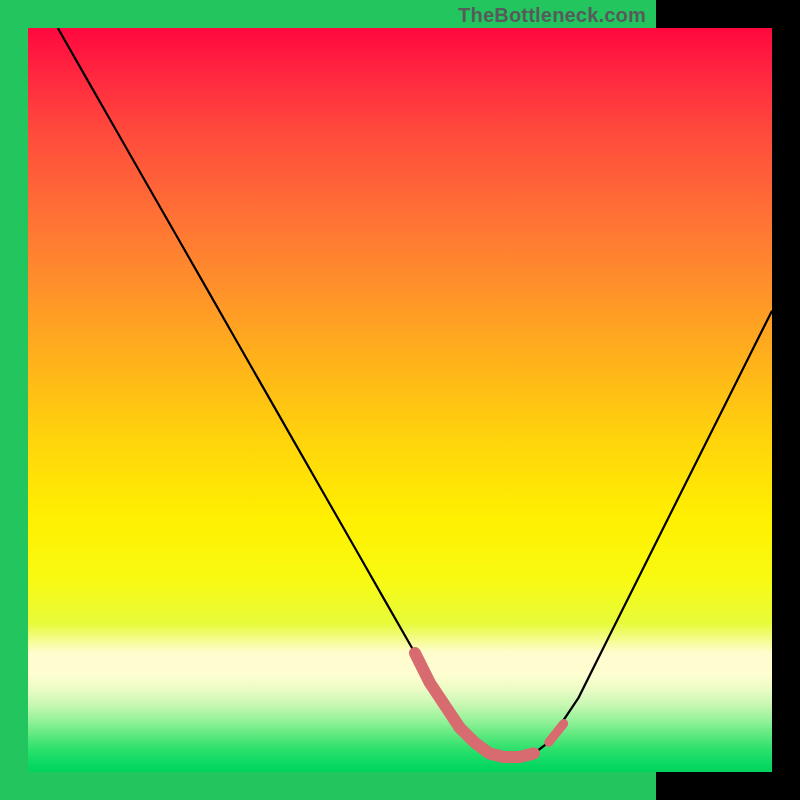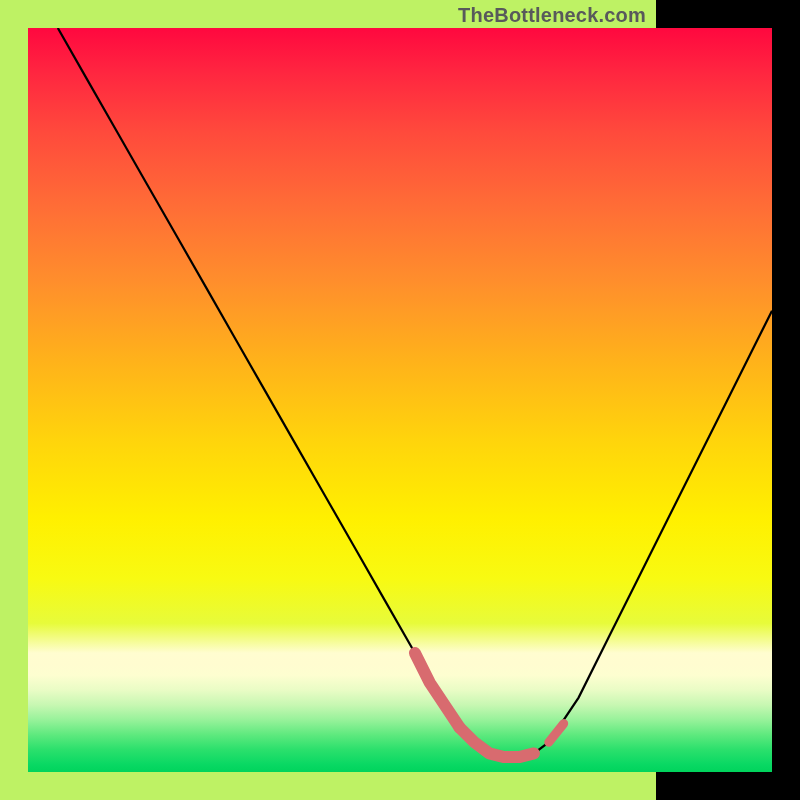--- a/index.html
+++ b/index.html
@@ -1,21 +1,21 @@
 <!DOCTYPE html>
 <html><head>
 <meta charset="utf-8">
 <style>
   * { margin: 0; padding: 0; box-sizing: border-box; }
   html, body { width: 800px; height: 800px; overflow: hidden; background: #000; }
   .frame {
     position: relative;
     width: 656px;
     height: 800px;
-    background: #bef264;
+    background: #22c55e;
   }
   .attribution {
     position: absolute;
     top: 4px;
     right: 10px;
     font-family: Arial, Helvetica, sans-serif;
     font-size: 20px;
     font-weight: 600;
     color: #58595b;
     letter-spacing: 0.2px;

